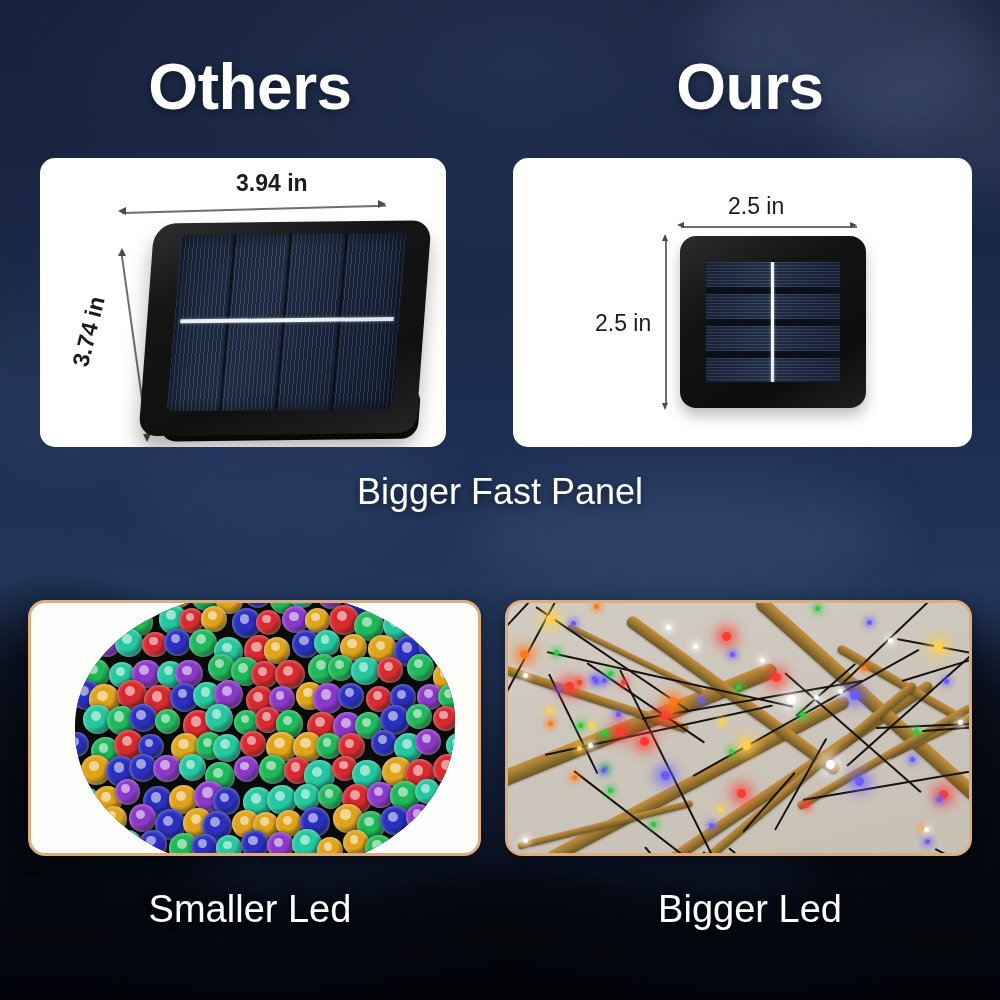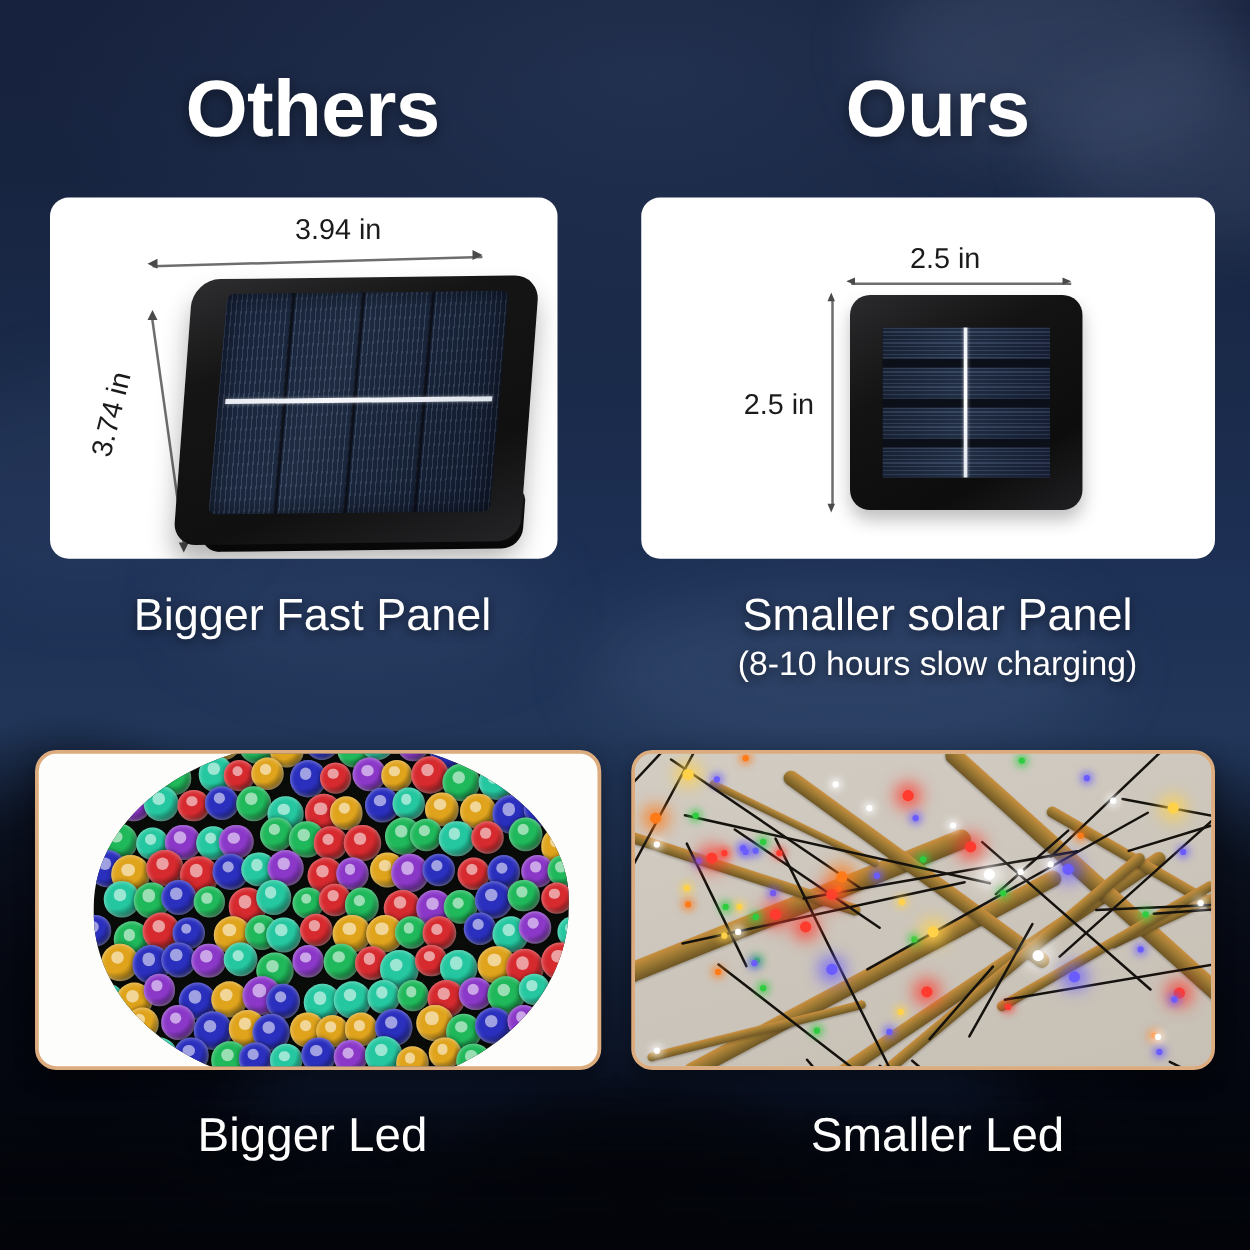--- a/index.html
+++ b/index.html
@@ -107,21 +107,21 @@
 
   
   .panel-card {
     position: absolute;
     top: 158px;
     height: 289px;
     background: #ffffff;
     border-radius: 15px;
     overflow: hidden;
   }
-  .panel-card.left  { left: 40px;  width: 406px; }
+  .panel-card.left  { left: 40px;  width: 406px; font-weight: bold; }
   .panel-card.right { left: 513px; width: 459px; }
 
   
   .dim-label {
     position: absolute;
     color: #1b1b1b;
     font-size: 23px;
     white-space: nowrap;
   }
   .dim-label.rot {
@@ -404,24 +404,20 @@
         <div class="srow" style="top:64px;"></div>
         <div class="srow" style="top:96px;"></div>
         <div class="vbus"></div>
       </div>
     </div>
   </div>
 
   <div class="captions">
     <div class="caption-col">
       <div class="caption-main">Bigger Fast Panel</div>
-    </div>
-    <div class="caption-col">
-      <div class="caption-main">Smaller solar Panel</div>
-      <div class="caption-sub">(8-10 hours slow charging)</div>
     </div>
   </div>
 
   <div class="photo-card left">
     <div class="led-cluster" id="led-cluster">
         <div class="led" style="left: -12.2395px; top: -5.44233px; width: 30.3172px; height: 30.3172px; background: radial-gradient(circle at 34% 30%, rgb(42, 47, 190) 0%, rgb(42, 47, 190) 48%, rgba(0, 0, 0, 0.45) 100%);"></div>
         <div class="led" style="left: 15.3523px; top: -12.2119px; width: 29.934px; height: 29.934px; background: radial-gradient(circle at 34% 30%, rgb(42, 47, 190) 0%, rgb(42, 47, 190) 48%, rgba(0, 0, 0, 0.45) 100%);"></div>
         <div class="led" style="left: 39.7417px; top: -5.67596px; width: 28.968px; height: 28.968px; background: radial-gradient(circle at 34% 30%, rgb(224, 164, 28) 0%, rgb(224, 164, 28) 48%, rgba(0, 0, 0, 0.45) 100%);"></div>
         <div class="led" style="left: 63.6248px; top: -7.19997px; width: 29.93px; height: 29.93px; background: radial-gradient(circle at 34% 30%, rgb(31, 184, 90) 0%, rgb(31, 184, 90) 48%, rgba(0, 0, 0, 0.45) 100%);"></div>
         <div class="led" style="left: 89.0919px; top: -11.8077px; width: 28.7362px; height: 28.7362px; background: radial-gradient(circle at 34% 30%, rgb(224, 164, 28) 0%, rgb(224, 164, 28) 48%, rgba(0, 0, 0, 0.45) 100%);"></div>
@@ -708,17 +704,17 @@
         <div class="tinylight" style="left: 416.071px; top: 224.291px; background: rgb(255, 255, 255); box-shadow: rgb(255, 255, 255) 0px 0px 7px 2px;"></div>
         <div class="tinylight" style="left: 15.3449px; top: 235.115px; background: rgb(255, 255, 255); box-shadow: rgb(255, 255, 255) 0px 0px 7px 2px;"></div>
         <div class="tinylight big" style="left: 153.471px; top: 168.193px; background: rgb(106, 92, 255); box-shadow: rgb(106, 92, 255) 0px 0px 14px 5px;"></div>
         <div class="tinylight" style="left: 221.524px; top: 48.7098px; background: rgb(106, 92, 255); box-shadow: rgb(106, 92, 255) 0px 0px 7px 2px;"></div>
         <div class="tinylight big" style="left: 161.344px; top: 94.3561px; background: rgb(255, 122, 24); box-shadow: rgb(255, 122, 24) 0px 0px 14px 5px;"></div>
         <div class="tinylight" style="left: 251.669px; top: 54.9165px; background: rgb(255, 255, 255); box-shadow: rgb(255, 255, 255) 0px 0px 7px 2px;"></div>
       </div>
   </div>
 
   <div class="bottom-labels">
+    <div class="bottom-col">Smaller Led</div>
     <div class="bottom-col">Bigger Led</div>
-    <div class="bottom-col">Smaller Led</div>
   </div>
 
 </div>
 
 </body></html>

